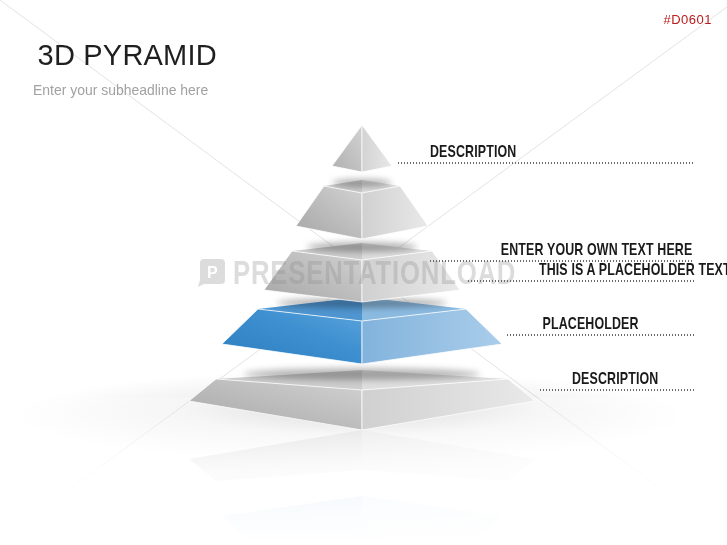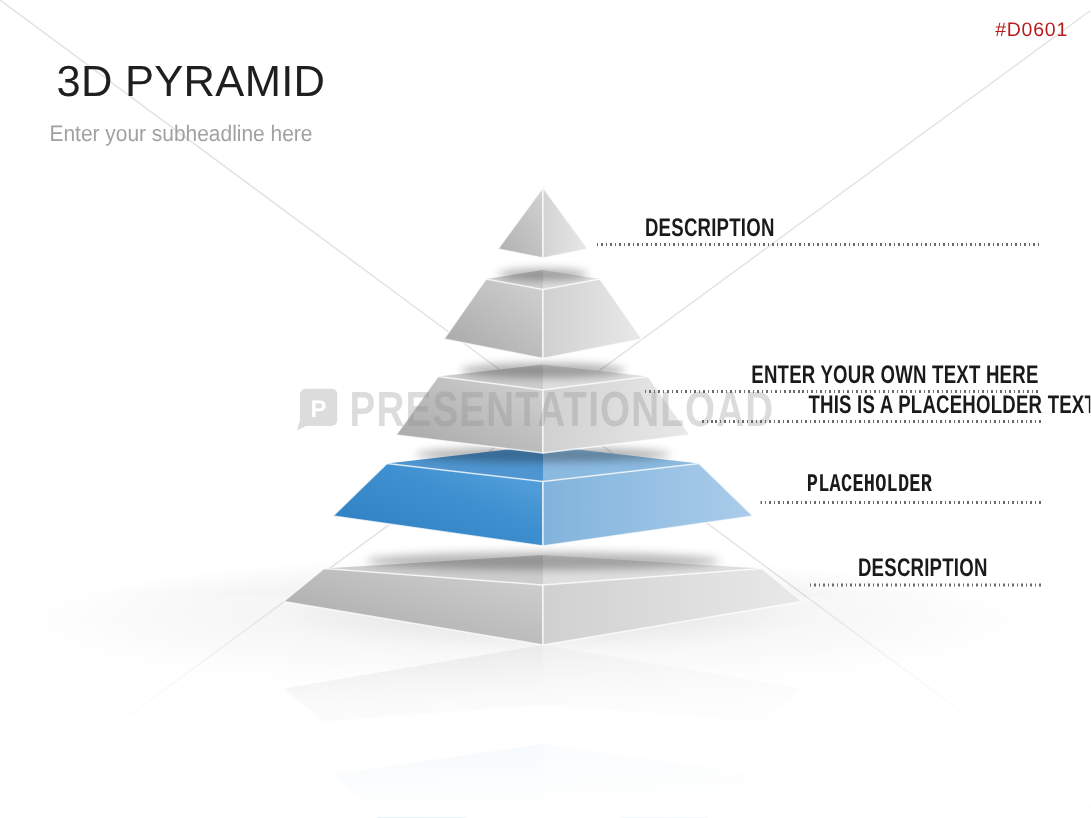--- a/index.html
+++ b/index.html
@@ -168,21 +168,21 @@
   <div class="callout" style="top:205px;left:430px;margin-top:35px;">
     <span class="callout-text-wrap"><span class="callout-text">ENTER YOUR OWN TEXT HERE</span></span>
     <div class="callout-dots"></div>
   </div>
 
   <div class="callout" style="top:260px;left:468px;">
     <span class="callout-text-wrap"><span class="callout-text">THIS IS A PLACEHOLDER TEXT</span></span>
     <div class="callout-dots"></div>
   </div>
 
-  <div class="callout" style="top:314px;left:507px;font-family:Liberation Mono, monospace;">
+  <div class="callout" style="top:314px;left:507px;">
     <span class="callout-text-wrap"><span class="callout-text">PLACEHOLDER</span></span>
     <div class="callout-dots"></div>
   </div>
 
   <div class="callout" style="top:369px;left:540px;">
     <span class="callout-text-wrap"><span class="callout-text">DESCRIPTION</span></span>
     <div class="callout-dots"></div>
   </div>
 
 </div>

